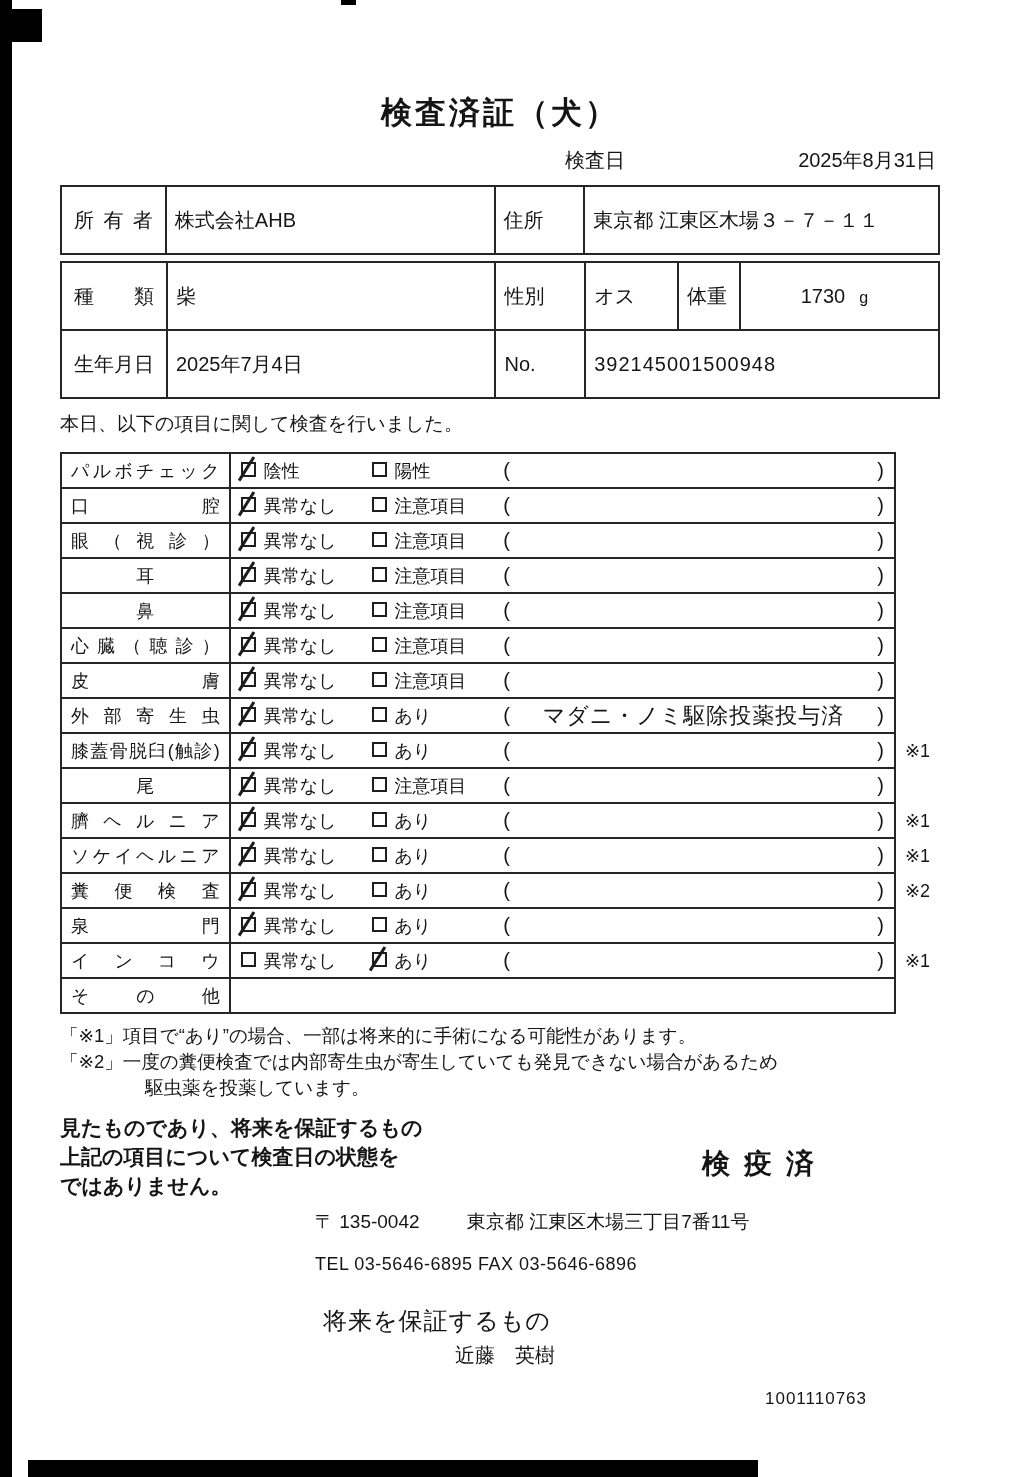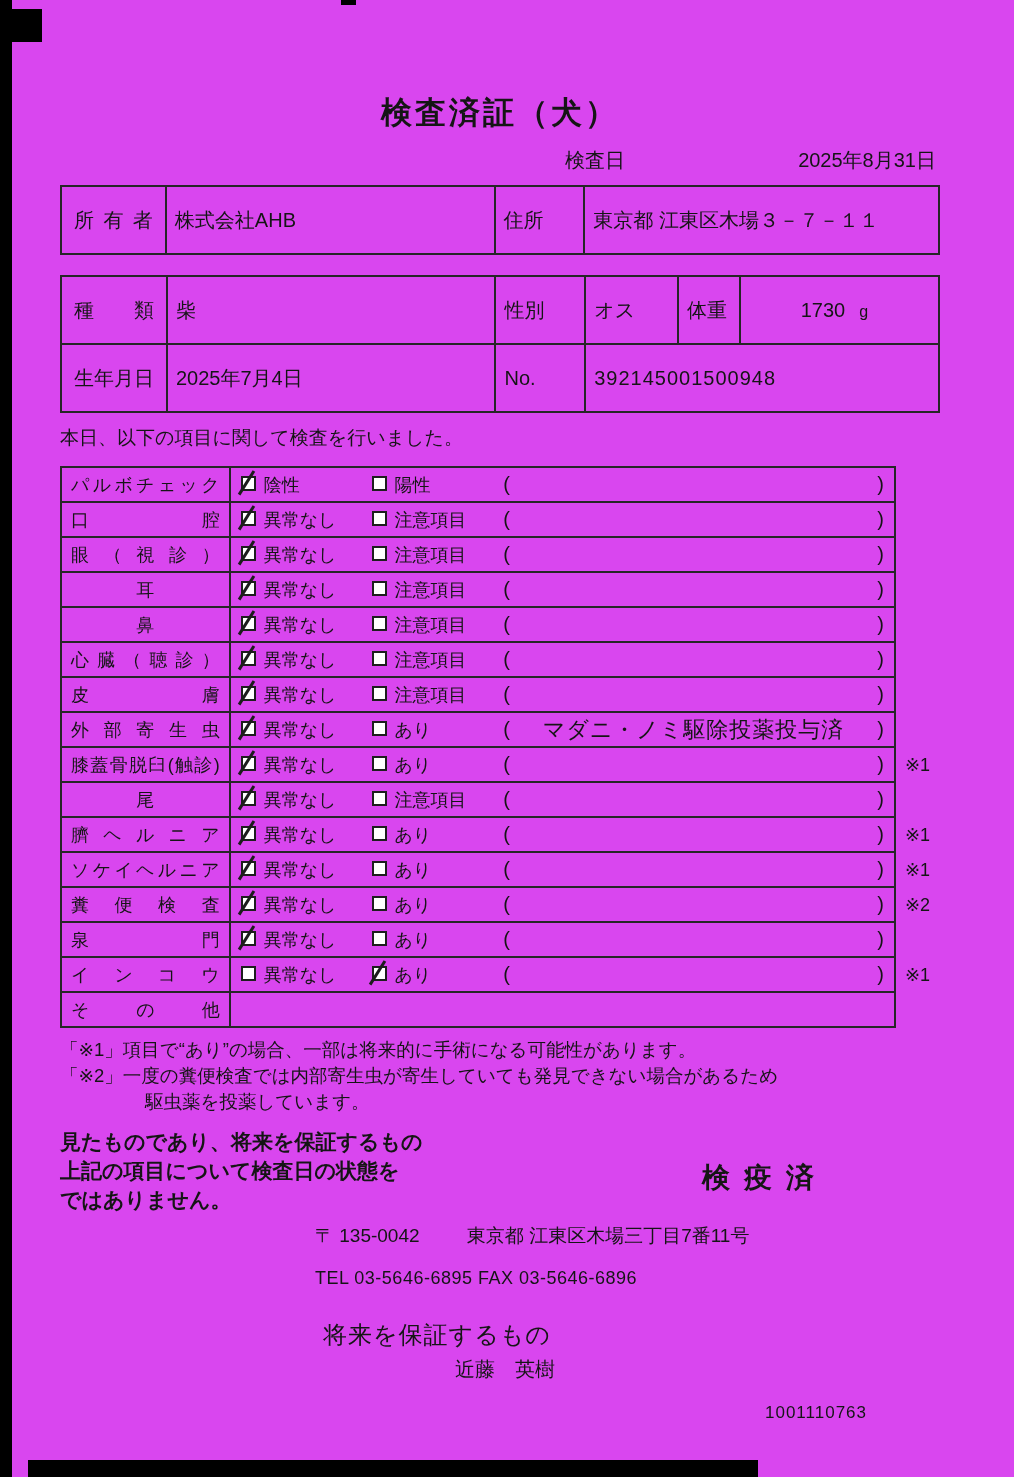--- a/index.html
+++ b/index.html
@@ -1,18 +1,18 @@
 <!DOCTYPE html>
 <html><head>
 <meta charset="utf-8">
 <style>
   html,body{margin:0;padding:0;background:#e9e9e9;}
   .sheet{
     position:relative;width:1014px;height:1477px;margin:0 auto;
-    background:#d946ef;color:#151515;overflow:hidden;
+    background:#ffffff;color:#151515;overflow:hidden;
     font-family:"Liberation Sans","DejaVu Sans",sans-serif;
   }
   .content{position:absolute;left:60px;top:0;width:880px;}
 
   
   .art{position:absolute;background:#000;}
   .art-left{left:0;top:0;width:12px;height:1477px;}
   .art-corner{left:9px;top:9px;width:33px;height:33px;}
   .art-bottom{left:28px;top:1460px;width:730px;height:17px;}
   .art-tick{left:341px;top:0;width:15px;height:5px;}
@@ -23,21 +23,21 @@
   .date-row .lbl{position:absolute;left:505px;top:0;}
   .date-row .val{position:absolute;right:4px;top:0;}
 
   table{border-collapse:collapse;table-layout:fixed;}
   .htable{margin-top:8px;}
   .htable td{
     border:2px solid #262626;font-size:20px;height:34px;
     vertical-align:middle;padding:0 8px;overflow:hidden;white-space:nowrap;
   }
   .htable td.lab{text-align:justify;text-align-last:justify;padding:16px 12px;}
-  .t-animal{margin-top:20px;}
+  .t-animal{margin-top:6px;}
   .wcell{text-align:center;padding-right:18px !important;}
   .wcell .unit{font-size:16px;margin-left:14px;}
   .numcell{font-size:22px;letter-spacing:1px;}
 
   .intro{margin-top:12px;font-size:19px;}
 
   
   .ctable{margin-top:15px;}
   .ctable td{height:33px;vertical-align:middle;font-size:18px;padding:0;overflow:hidden;white-space:nowrap;}
   .ctable .c-item{

